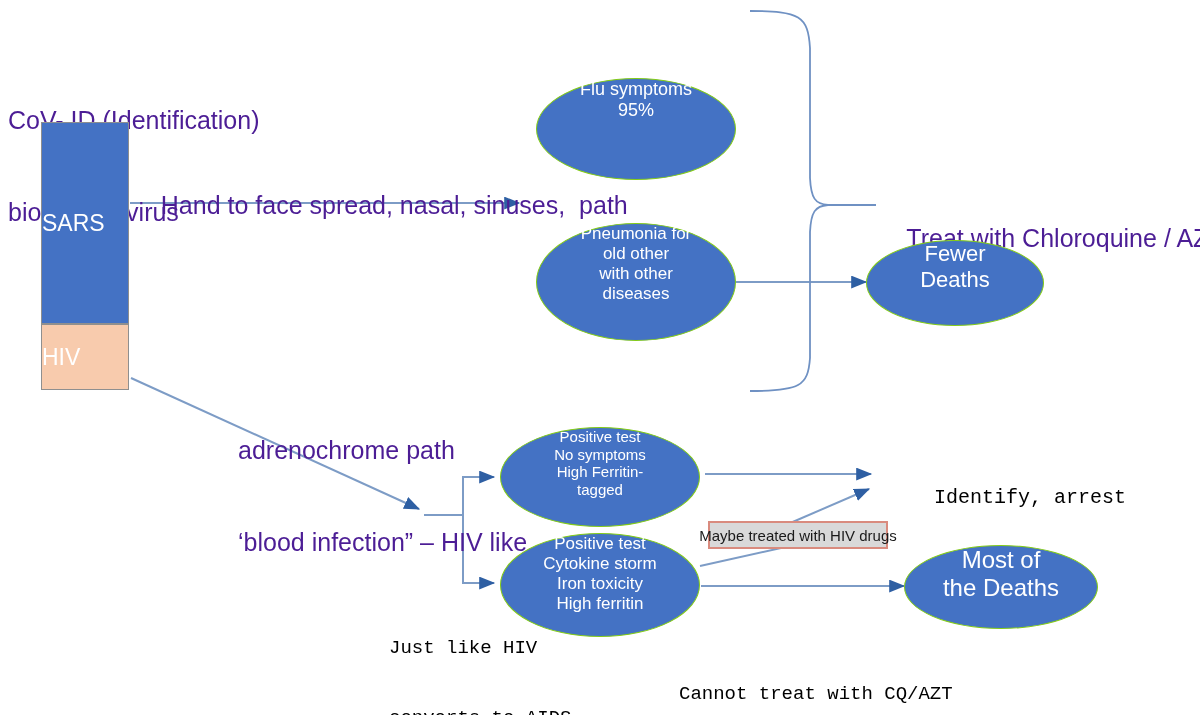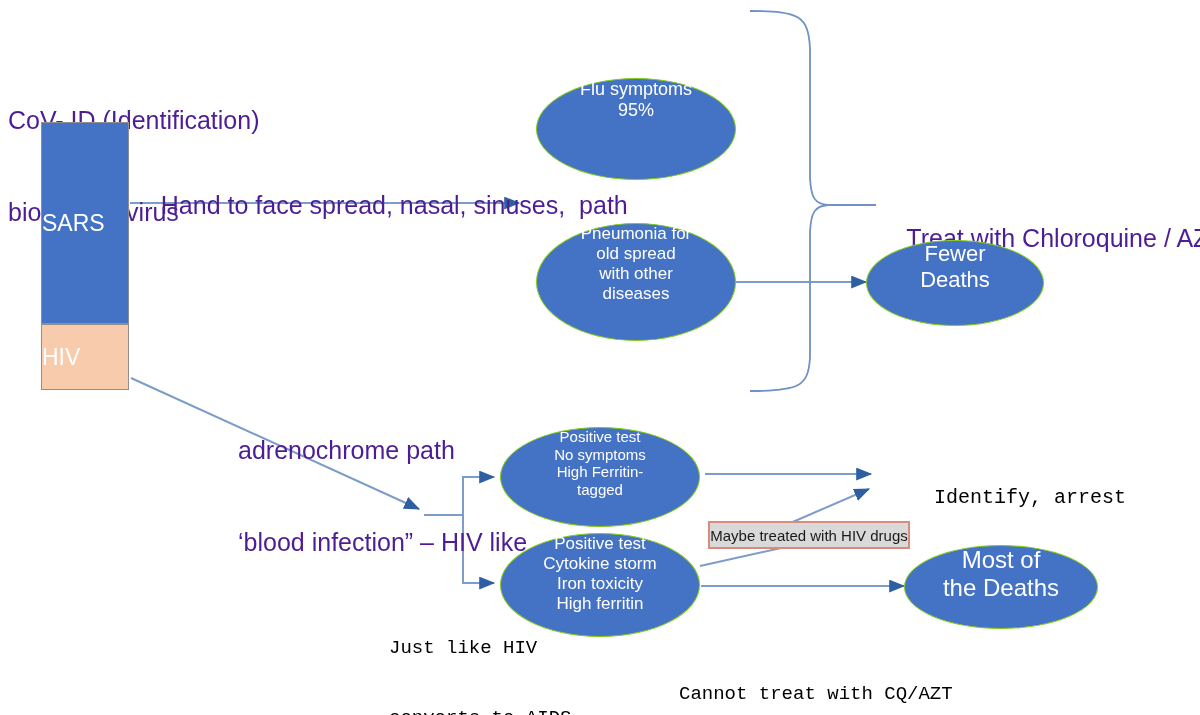--- a/index.html
+++ b/index.html
@@ -139,21 +139,21 @@
   <div class="ellipse" style="left:536px; top:78px; width:200px; height:102px; font-size:18px;">
     <div>
       <div>Flu symptoms</div>
       <div>95%</div>
     </div>
   </div>
 
   <div class="ellipse" style="left:536px; top:223px; width:200px; height:118px; font-size:17px;">
     <div>
       <div>Pneumonia for</div>
-      <div>old spread</div>
+      <div>old other</div>
       <div>with other</div>
       <div>diseases</div>
     </div>
   </div>
 
   <div class="txt label-free" style="left:879px; top:192px;">
     <span>Treat with Chloroquine / AZT</span>
   </div>
 
   <div class="ellipse" style="left:866px; top:240px; width:178px; height:86px; font-size:22px;">
@@ -188,21 +188,21 @@
 
   <div class="txt label-small" style="left:389px; top:591px;">
     <div>Just like HIV</div>
     <div>converts to AIDS</div>
   </div>
 
   <div class="txt label-small" style="left:886px; top:462px; font-size:20px;">
     <span>Identify, arrest</span>
   </div>
 
-  <div class="note-box" style="left:708px; top:521px; width:202px; height:28px;">
+  <div class="note-box" style="left:708px; top:521px; width:180px; height:28px;">
     <span>Maybe treated with HIV drugs</span>
   </div>
 
   <div class="ellipse" style="left:904px; top:545px; width:194px; height:84px; font-size:24px;">
     <div>
       <div>Most of</div>
       <div>the Deaths</div>
     </div>
   </div>
 

